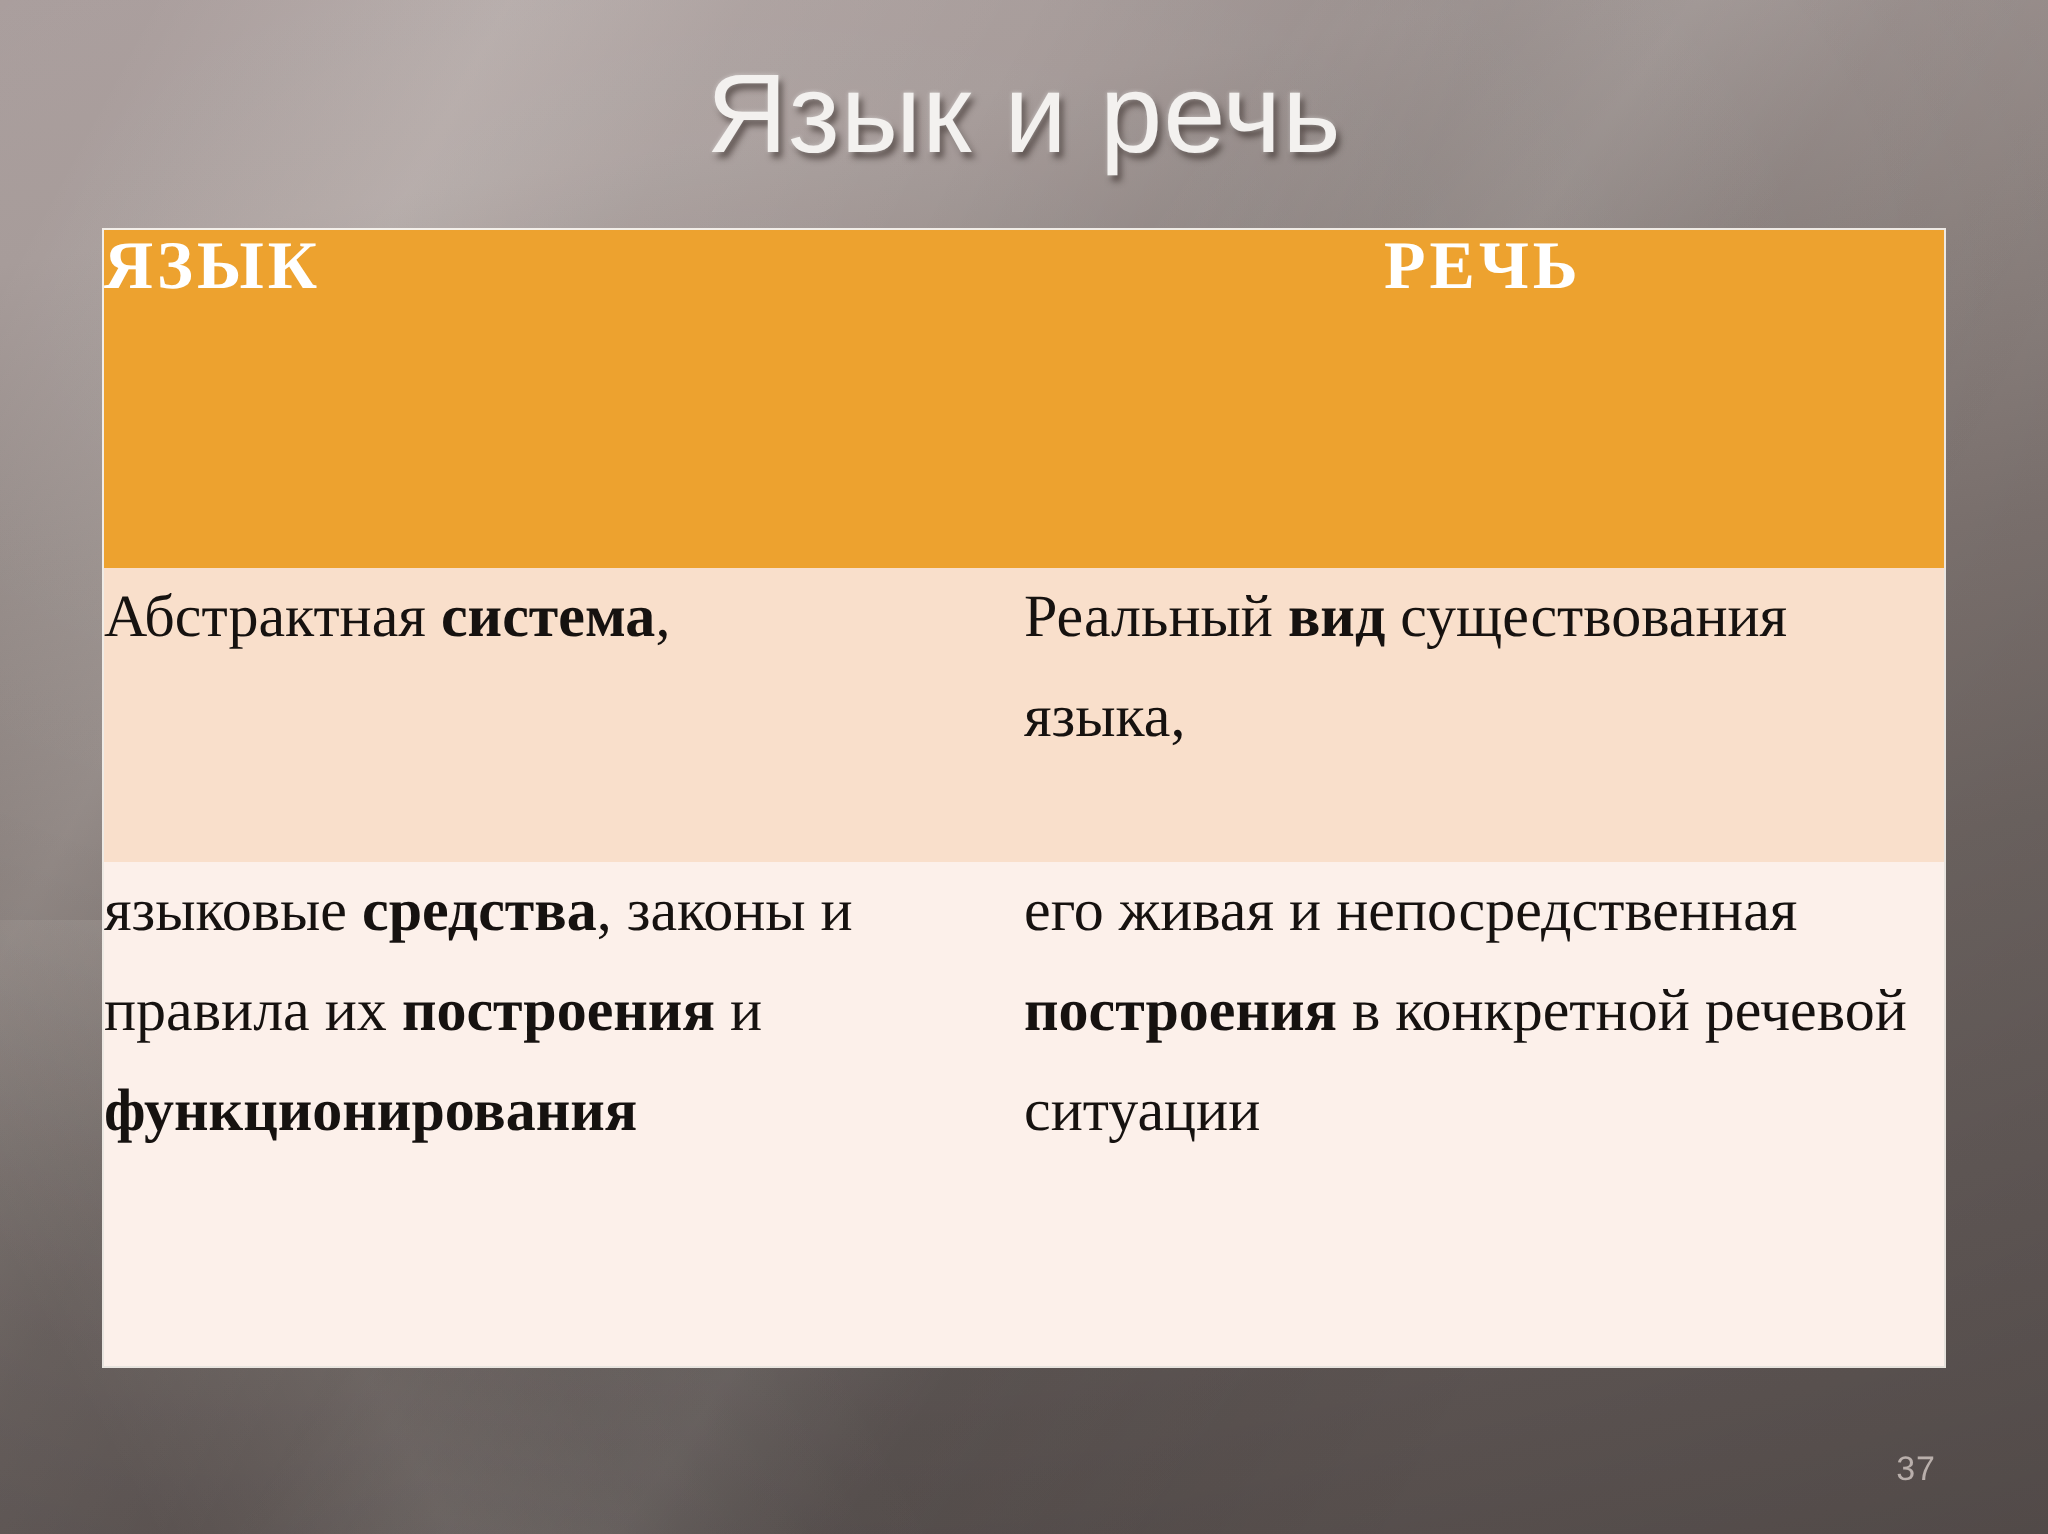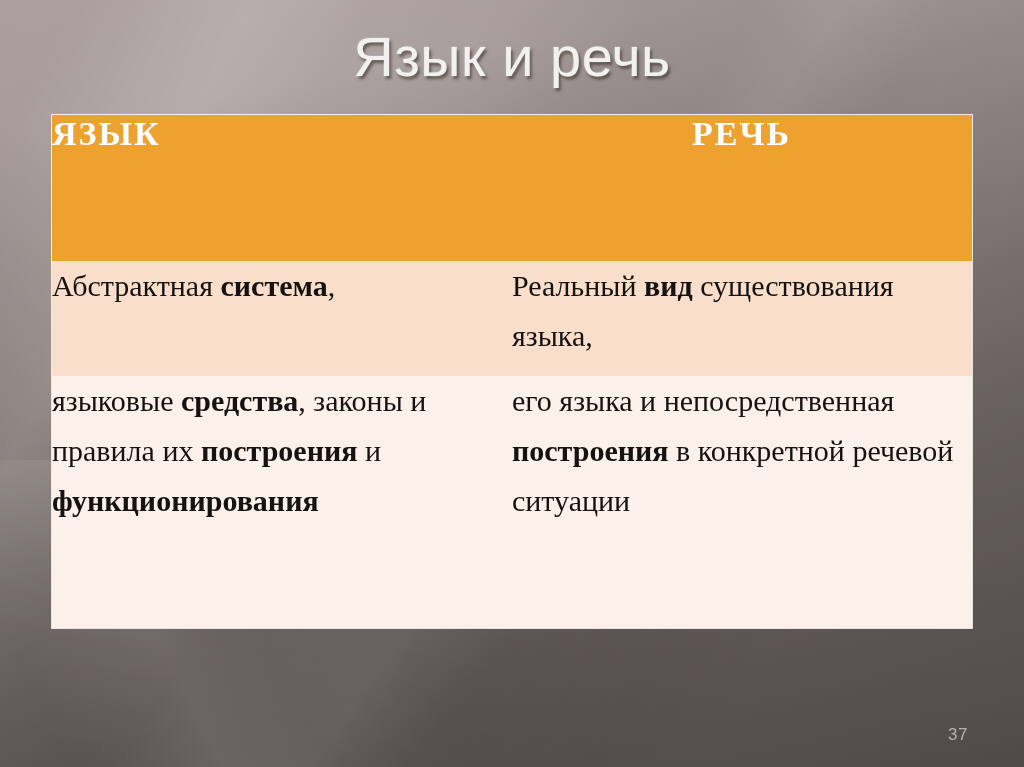--- a/index.html
+++ b/index.html
@@ -122,21 +122,21 @@
     padding: 0;
     border: 0;
   }
 
   
   .col-left  { width: 460px; }
   .col-right { width: 460px; }
 
   .hdr-cell {
     background: #eda22f;
-    height: 146px;
+    height: 169px;
     vertical-align: middle;
     text-align: left;
     padding: 0 0 0 170px;
     font-family: "Liberation Serif", "DejaVu Serif", serif;
     font-size: 34px;
     font-weight: 700;
     color: #ffffff;
     letter-spacing: 2px;
     border-right: 4px solid #fbf7f1;
     box-sizing: border-box;
@@ -151,21 +151,21 @@
     font-size: 30px;
     line-height: 50px;
     color: #161210;
     padding: 12px 16px 16px 10px;
     border-right: 4px solid #fbf7f1;
     border-top: 4px solid #fbf7f1;
     box-sizing: border-box;
   }
   .body-cell.right { border-right: 0; }
 
-  .row-a .body-cell { background: #f9dfcb; height: 115px; }
+  .row-a .body-cell { background: #f9dfcb; height: 147px; }
   .row-b .body-cell { background: #fcf0ea; height: 252px; }
 
   .body-cell b { font-weight: 700; }
 
   
   .page-number {
     position: absolute;
     right: 56px;
     bottom: 22px;
     font-family: Liberation Sans, sans-serif;
@@ -198,20 +198,20 @@
         <th class="hdr-cell right">РЕЧЬ</th>
       </tr>
     </thead>
     <tbody>
       <tr class="row-a">
         <td class="body-cell"><span>Абстрактная </span><b>система</b><span>,</span></td>
         <td class="body-cell right"><span>Реальный </span><b>вид</b><span> существования языка,</span></td>
       </tr>
       <tr class="row-b">
         <td class="body-cell"><span>языковые </span><b>средства</b><span>, законы и правила их </span><b>построения</b><span> и </span><b>функционирования</b></td>
-        <td class="body-cell right"><span>его языка и непосредственная </span><b>построения</b><span> в конкретной речевой ситуации</span></td>
+        <td class="body-cell right"><span>его живая и непосредственная </span><b>построения</b><span> в конкретной речевой ситуации</span></td>
       </tr>
     </tbody>
   </table>
 
   <div class="page-number">37</div>
 
 </div>
 
 </body></html>

